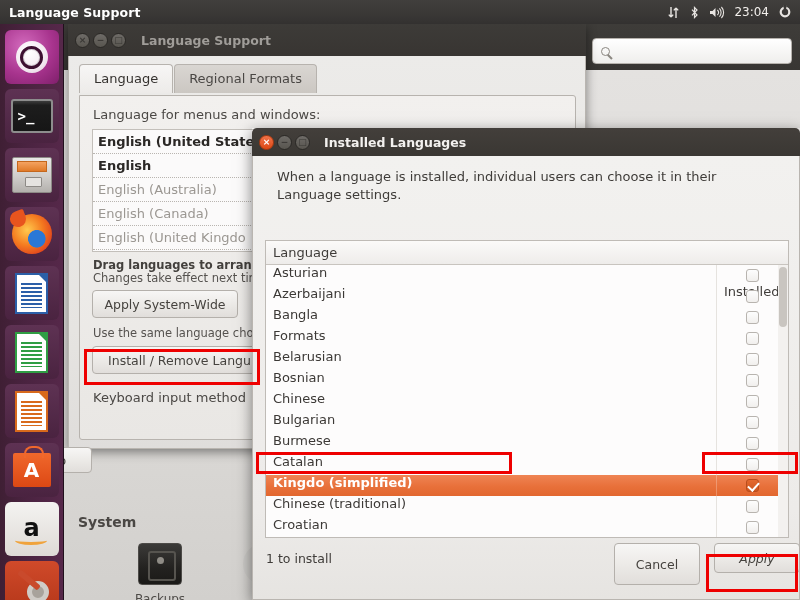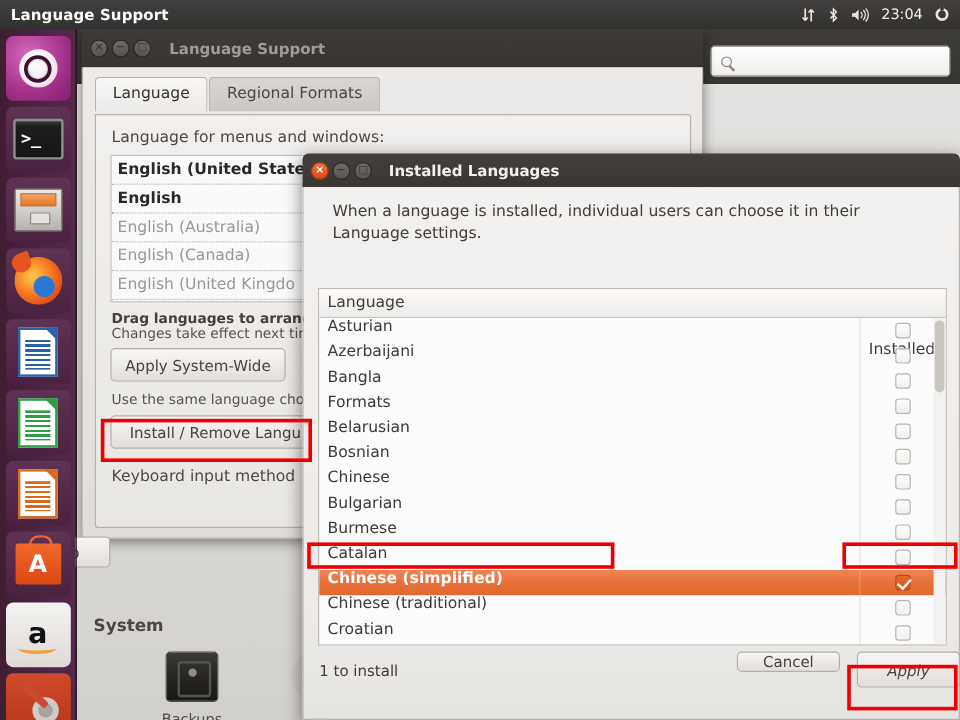--- a/index.html
+++ b/index.html
@@ -340,21 +340,21 @@
     position: absolute; right: 0; top: 24px; width: 10px; bottom: 0;
     background: #f3f1ef;
   }
   #dlg-scroll-thumb {
     position: absolute; right: 1px; top: 2px; width: 8px; height: 60px;
     background: #c9c5c0; border-radius: 4px;
   }
   #dlg-status {
     position: absolute; left: 13px; top: 395px; font-size: 12.5px; color: #3f3c39;
   }
-  #cancel-btn { position: absolute; left: 361px; top: 387px; width: 86px; height: 17px; }
+  #cancel-btn { position: absolute; left: 361px; top: 387px; width: 86px; height: 42px; }
   #apply-btn  { position: absolute; left: 461px; top: 387px; width: 86px; height: 30px; font-style: italic; }
 
   
   .redbox { position: absolute; border: 3px solid #ee0000; pointer-events: none; }
   #redbox-install { left: 84px; top: 349px; width: 176px; height: 36px; }
   #redbox-chinese { left: 256px; top: 452px; width: 256px; height: 22px; }
   #redbox-chinese2 { left: 702px; top: 452px; width: 96px; height: 22px; }
   #redbox-apply { left: 706px; top: 554px; width: 92px; height: 38px; }
 </style>
 </head>
@@ -486,21 +486,21 @@
                 <span class="chk"></span>
               </div>
             </div>
             <div class="drow">
               <div class="name">Catalan</div>
               <div class="chkcell">
                 <span class="chk"></span>
               </div>
             </div>
             <div class="drow selected">
-              <div class="name">Chinese (simplified)</div>
+              <div class="name">Kingdo (simplified)</div>
               <div class="chkcell">
                 <span class="chk"></span>
               </div>
             </div>
             <div class="drow">
               <div class="name">Chinese (traditional)</div>
               <div class="chkcell">
                 <span class="chk"></span>
               </div>
             </div>

